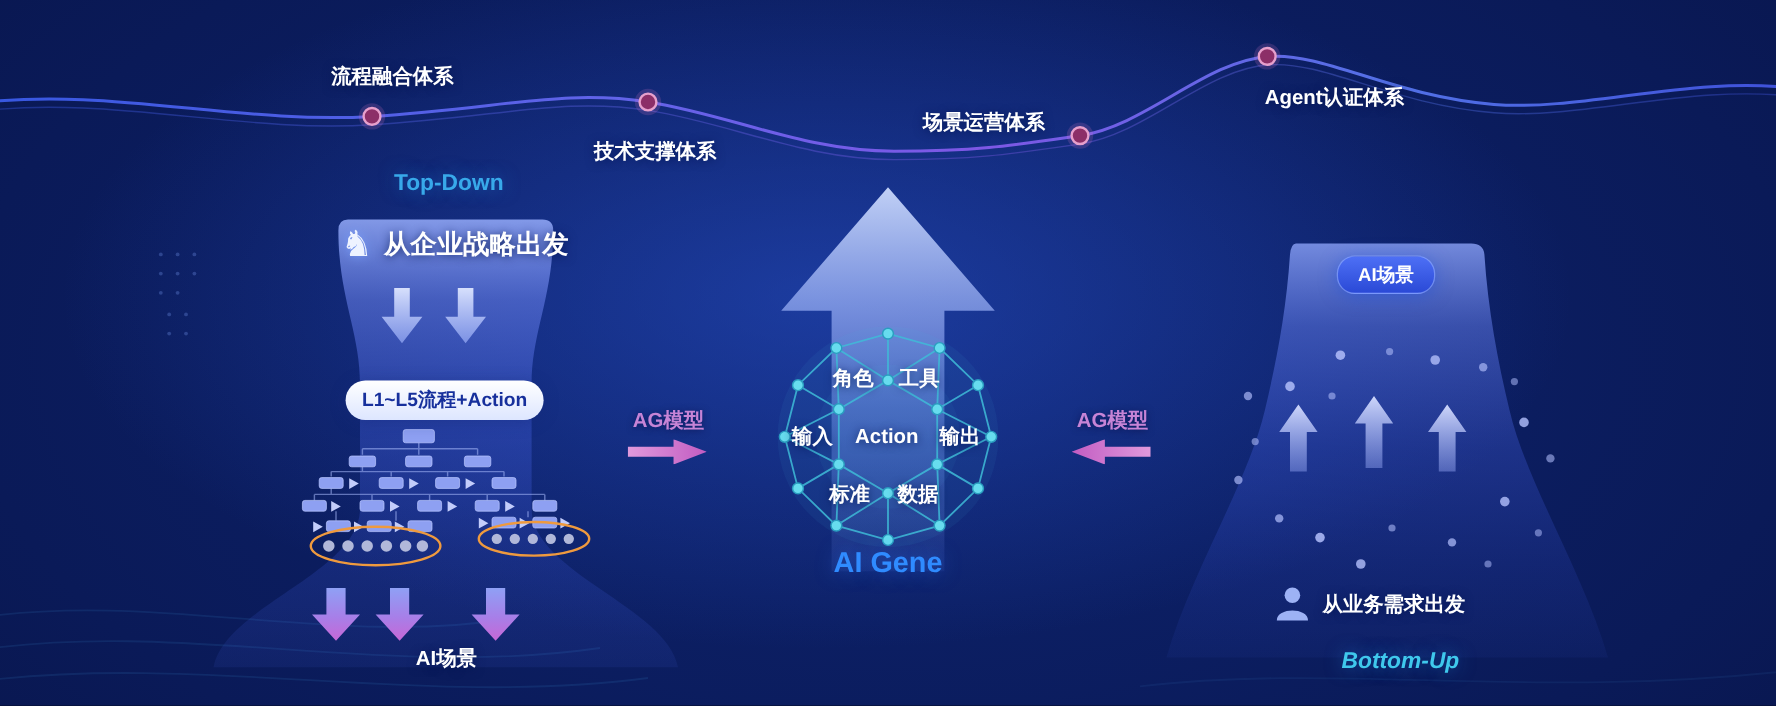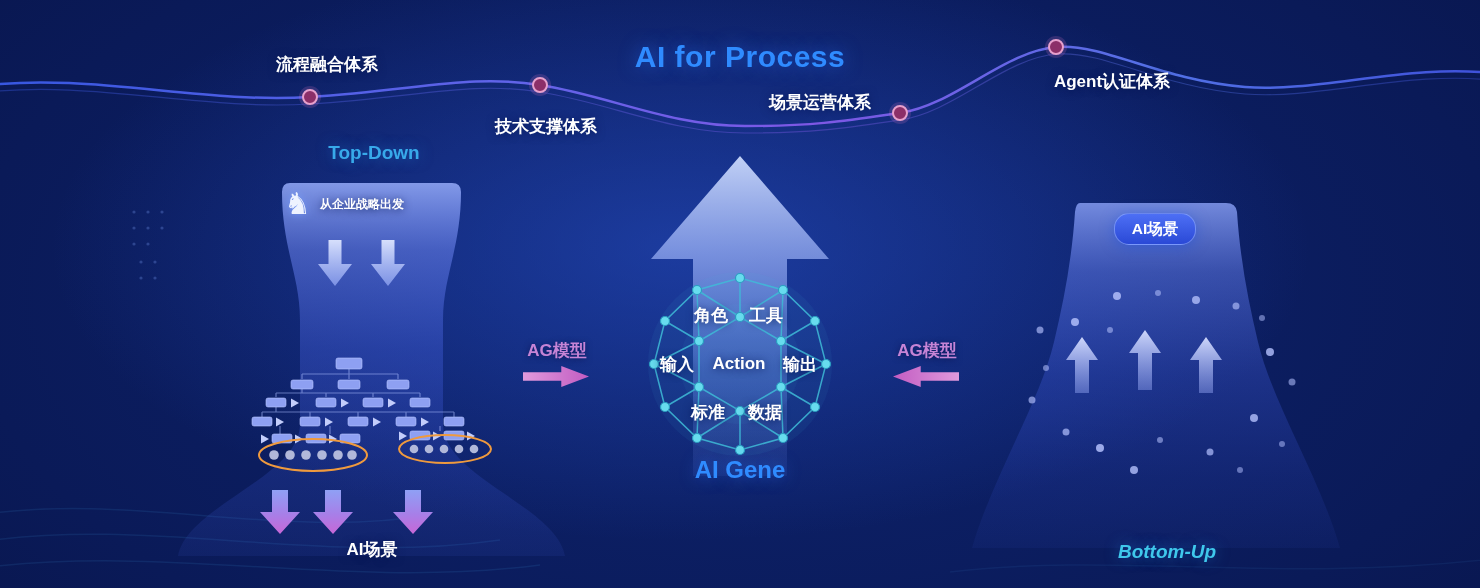--- a/index.html
+++ b/index.html
@@ -29,21 +29,21 @@
   .ag-arrow-right{
     background:linear-gradient(90deg,#e09adc,var(--ag_arrow,#c25cc2));
     clip-path:polygon(0 30%,58% 30%,58% 0,100% 50%,58% 100%,58% 70%,0 70%);
   }
   .ag-arrow-left{
     background:linear-gradient(270deg,#e09adc,var(--ag_arrow,#c25cc2));
     clip-path:polygon(100% 30%,42% 30%,42% 0,0 50%,42% 100%,42% 70%,100% 70%);
   }
   .knight-row{display:flex;align-items:center;gap:9px;left:284px;top:186px;height:36px;}
   .knight{font-size:30px;line-height:1;color:#eef3ff;text-shadow:0 0 10px rgba(120,160,255,.8);}
-  .strategy{font-size:12px;font-weight:bold;color:#fff;text-shadow:0 1px 8px rgba(4,20,80,.8);}
+  .strategy{font-size:22px;font-weight:bold;color:#fff;text-shadow:0 1px 8px rgba(4,20,80,.8);}
   .pill-left{
     left:288px;top:317px;width:165px;height:33px;border-radius:17px;
     background:linear-gradient(180deg,#ffffff,#dde6ff);
     display:flex;align-items:center;justify-content:center;
     color:#17309c;font-weight:bold;font-size:16px;
     box-shadow:0 2px 12px rgba(20,40,120,.4);
   }
   .pill-right{
     left:1114px;top:213px;width:80px;height:30px;border-radius:15px;
     background:linear-gradient(180deg,#4d6ff5,#2a49d6);
@@ -271,34 +271,36 @@
         <circle cx="1134" cy="470" r="4" opacity="0.85"></circle>
     </g>
 
     <g fill="url(#upLav)">
       <polygon points="1082,337 1098,360 1089,360 1089,393 1075,393 1075,360 1066,360"></polygon>
       <polygon points="1145,330 1161,353 1152,353 1152,390 1138,390 1138,353 1129,353"></polygon>
       <polygon points="1206,337 1222,360 1213,360 1213,393 1199,393 1199,360 1190,360"></polygon>
     </g>
   </svg>
 
-  <div class="t title" style="left:740px;top:57px">AI for Process</div>
 
   <div class="t sys" style="left:327px;top:64px">流程融合体系</div>
   <div class="t sys" style="left:546px;top:126px">技术支撑体系</div>
   <div class="t sys" style="left:820px;top:102px">场景运营体系</div>
   <div class="t sys" style="left:1112px;top:81px">Agent认证体系</div>
 
   <div class="t heading heading-td" style="left:374px;top:153px">Top-Down</div>
 
   <div class="abs knight-row">
     <span class="knight">♞</span>
     <span class="strategy">从企业战略出发</span>
   </div>
 
+  <div class="abs pill-left">
+    <span>L1~L5流程+Action</span>
+  </div>
 
   <div class="t" style="left:372px;top:549px;font-size:17px">AI场景</div>
 
   <div class="t ag" style="left:557px;top:350px">AG模型</div>
   <div class="ag-arrow ag-arrow-right" style="left:523px;top:366px"></div>
 
   <div class="t ag" style="left:927px;top:350px">AG模型</div>
   <div class="ag-arrow ag-arrow-left" style="left:893px;top:366px"></div>
 
   <div class="t node-label" style="left:711px;top:315px">角色</div>
@@ -308,16 +310,23 @@
   <div class="t node-label" style="left:800px;top:364px">输出</div>
   <div class="t node-label" style="left:708px;top:412px">标准</div>
   <div class="t node-label" style="left:765px;top:412px">数据</div>
 
   <div class="t gene" style="left:740px;top:470px">AI Gene</div>
 
   <div class="abs pill-right">
     <span>AI场景</span>
   </div>
 
+  <div class="abs need-row">
+    <svg width="30" height="32" viewBox="0 0 30 32">
+      <circle cx="15" cy="9" r="6.5" fill="#9db2f5"></circle>
+      <path d="M2 30 C2 19 28 19 28 30 Z" fill="#9db2f5"></path>
+    </svg>
+    <span class="need-label">从业务需求出发</span>
+  </div>
 
   <div class="t heading heading-bu" style="left:1167px;top:552px">Bottom-Up</div>
 
 </div>
 
 </body></html>

